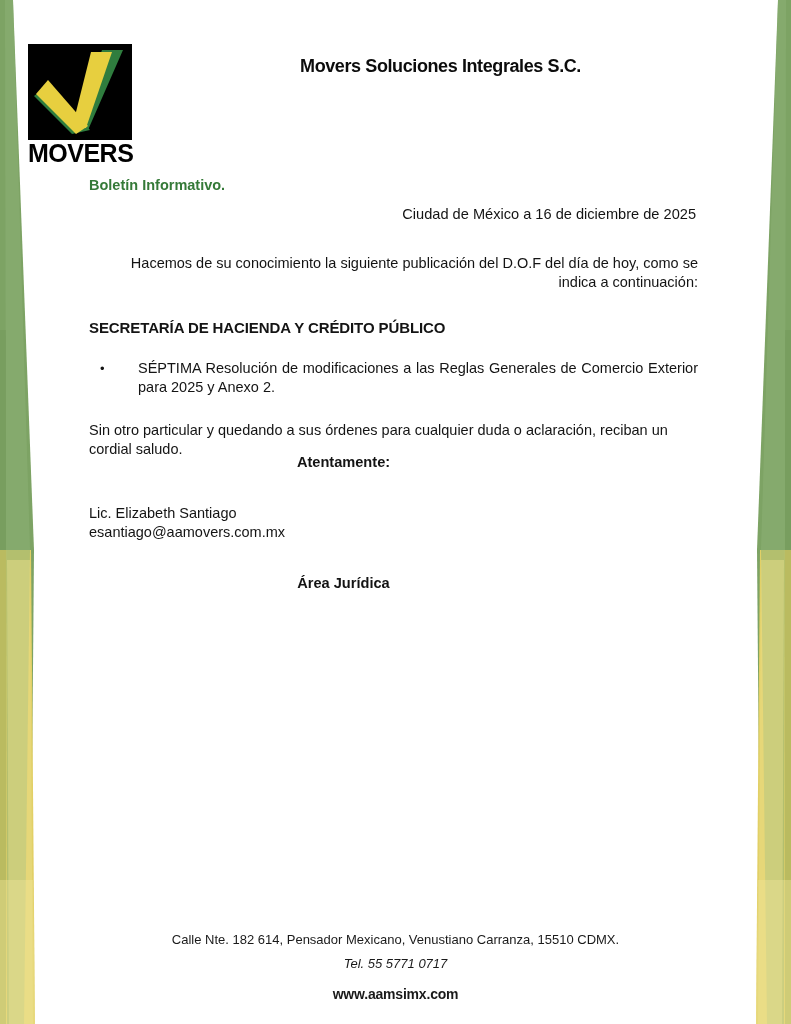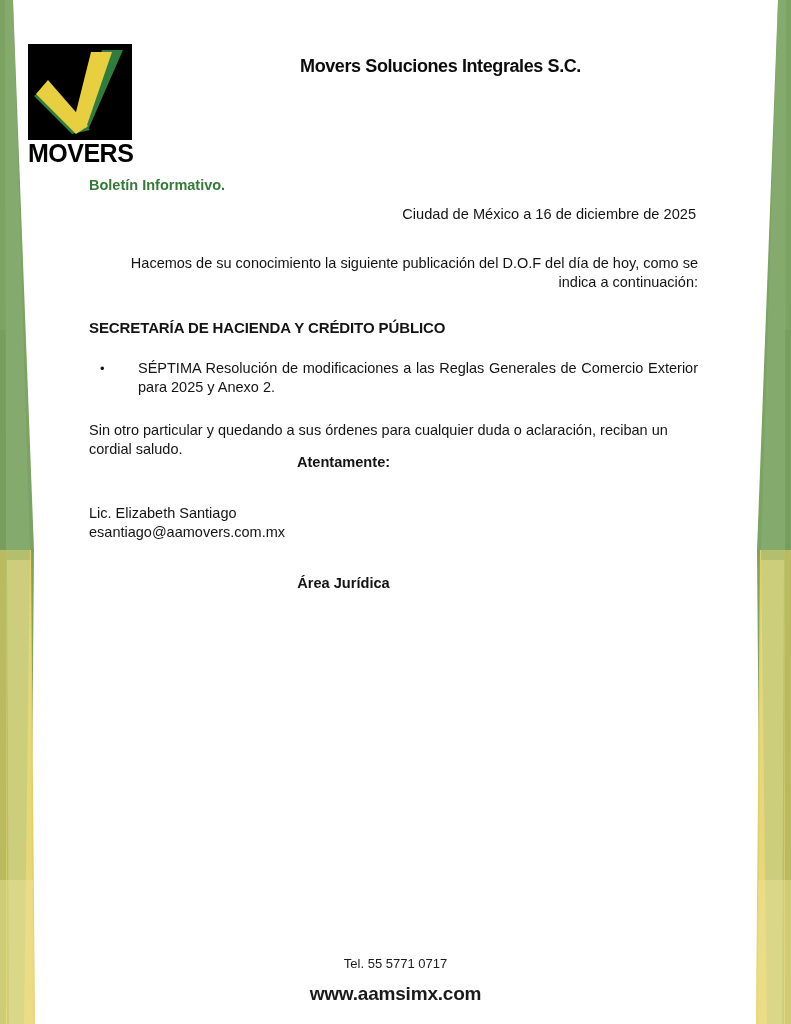--- a/index.html
+++ b/index.html
@@ -176,23 +176,24 @@
   }
   .footer-address {
     font-size: 13px;
     line-height: 24px;
     margin: 0;
   }
   .footer-phone {
     font-size: 13px;
     line-height: 24px;
     margin: 0;
+    font-style: italic;
   }
   .footer-web {
-    font-size: 19px;
+    font-size: 14px;
     font-weight: 700;
     line-height: 24px;
     margin: 6px 0 0 0;
     letter-spacing: -0.2px;
   }
 </style>
 </head>
 <body>
 
 <div id="page">
@@ -263,17 +264,18 @@
     <div class="signer">
       <span class="name">Lic. Elizabeth Santiago</span>
       <span class="email">esantiago@aamovers.com.mx</span>
     </div>
 
 
     <p class="area-juridica">Área Jurídica</p>
   </div>
 
   <div class="footer">
+    <p class="footer-address">Calle Nte. 182 614, Pensador Mexicano, Venustiano Carranza, 15510 CDMX.</p>
     <p class="footer-phone">Tel. 55 5771 0717</p>
     <p class="footer-web">www.aamsimx.com</p>
   </div>
 
 </div>
 
 </body></html>

